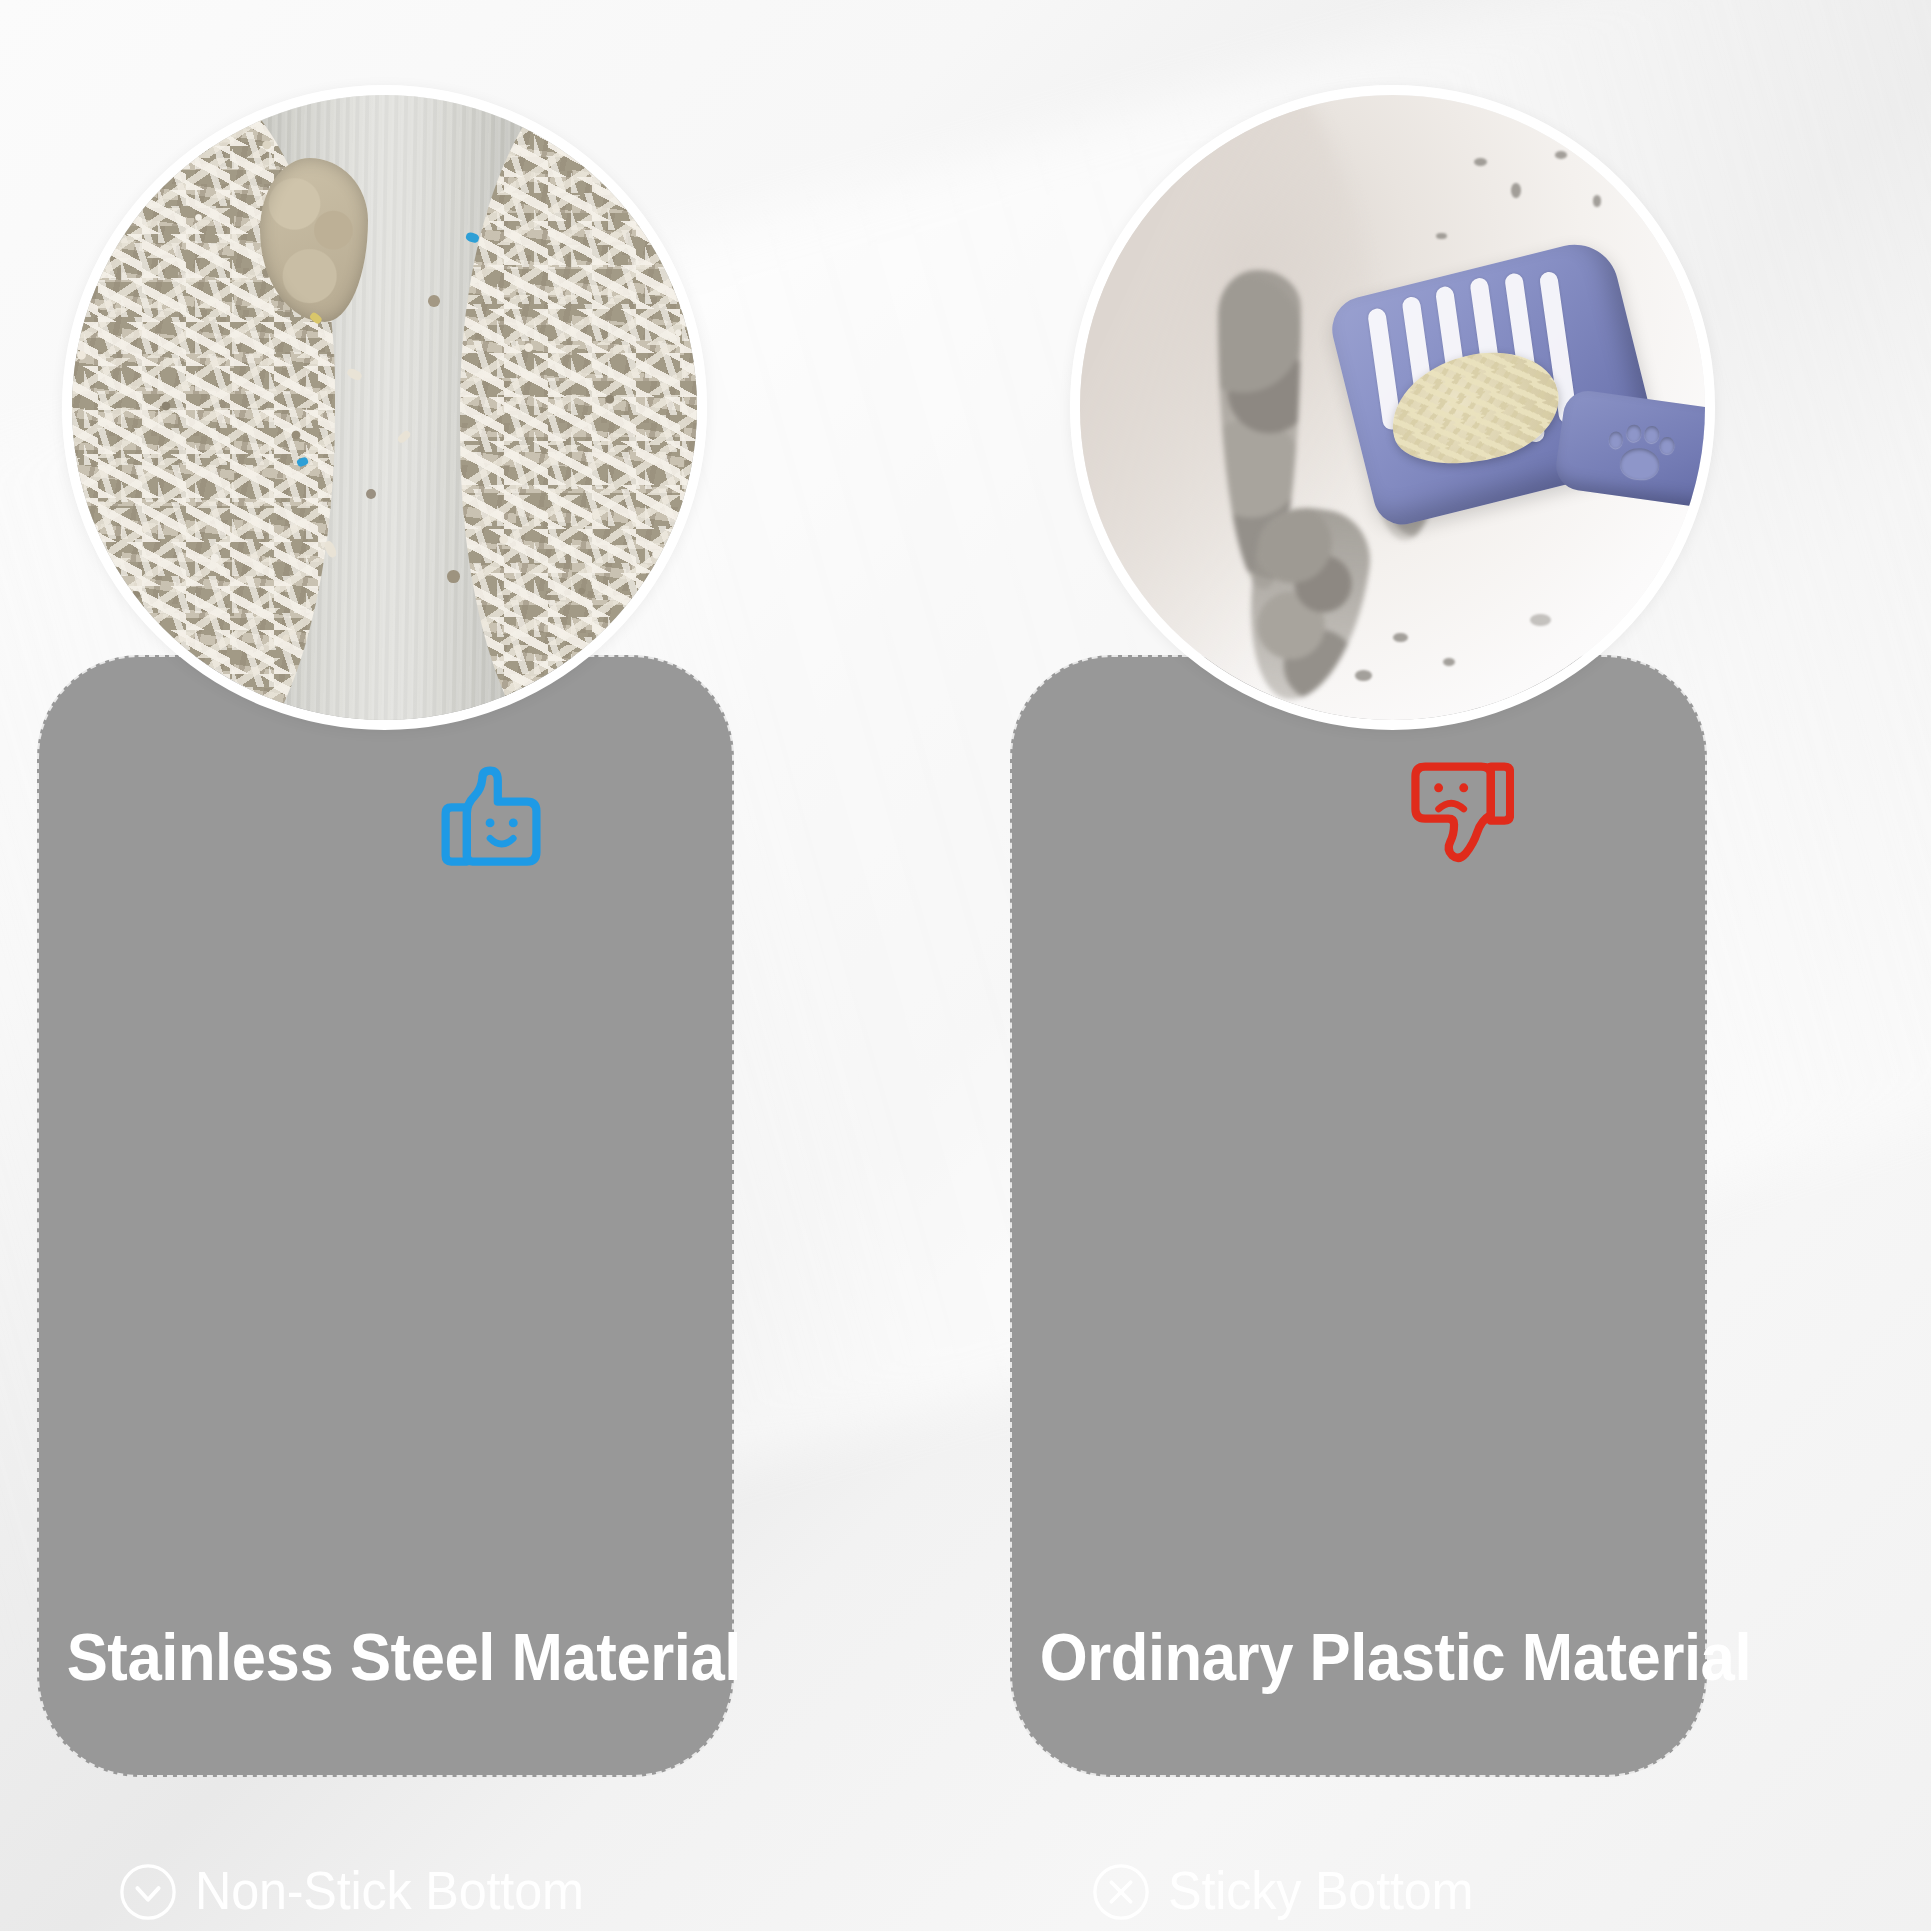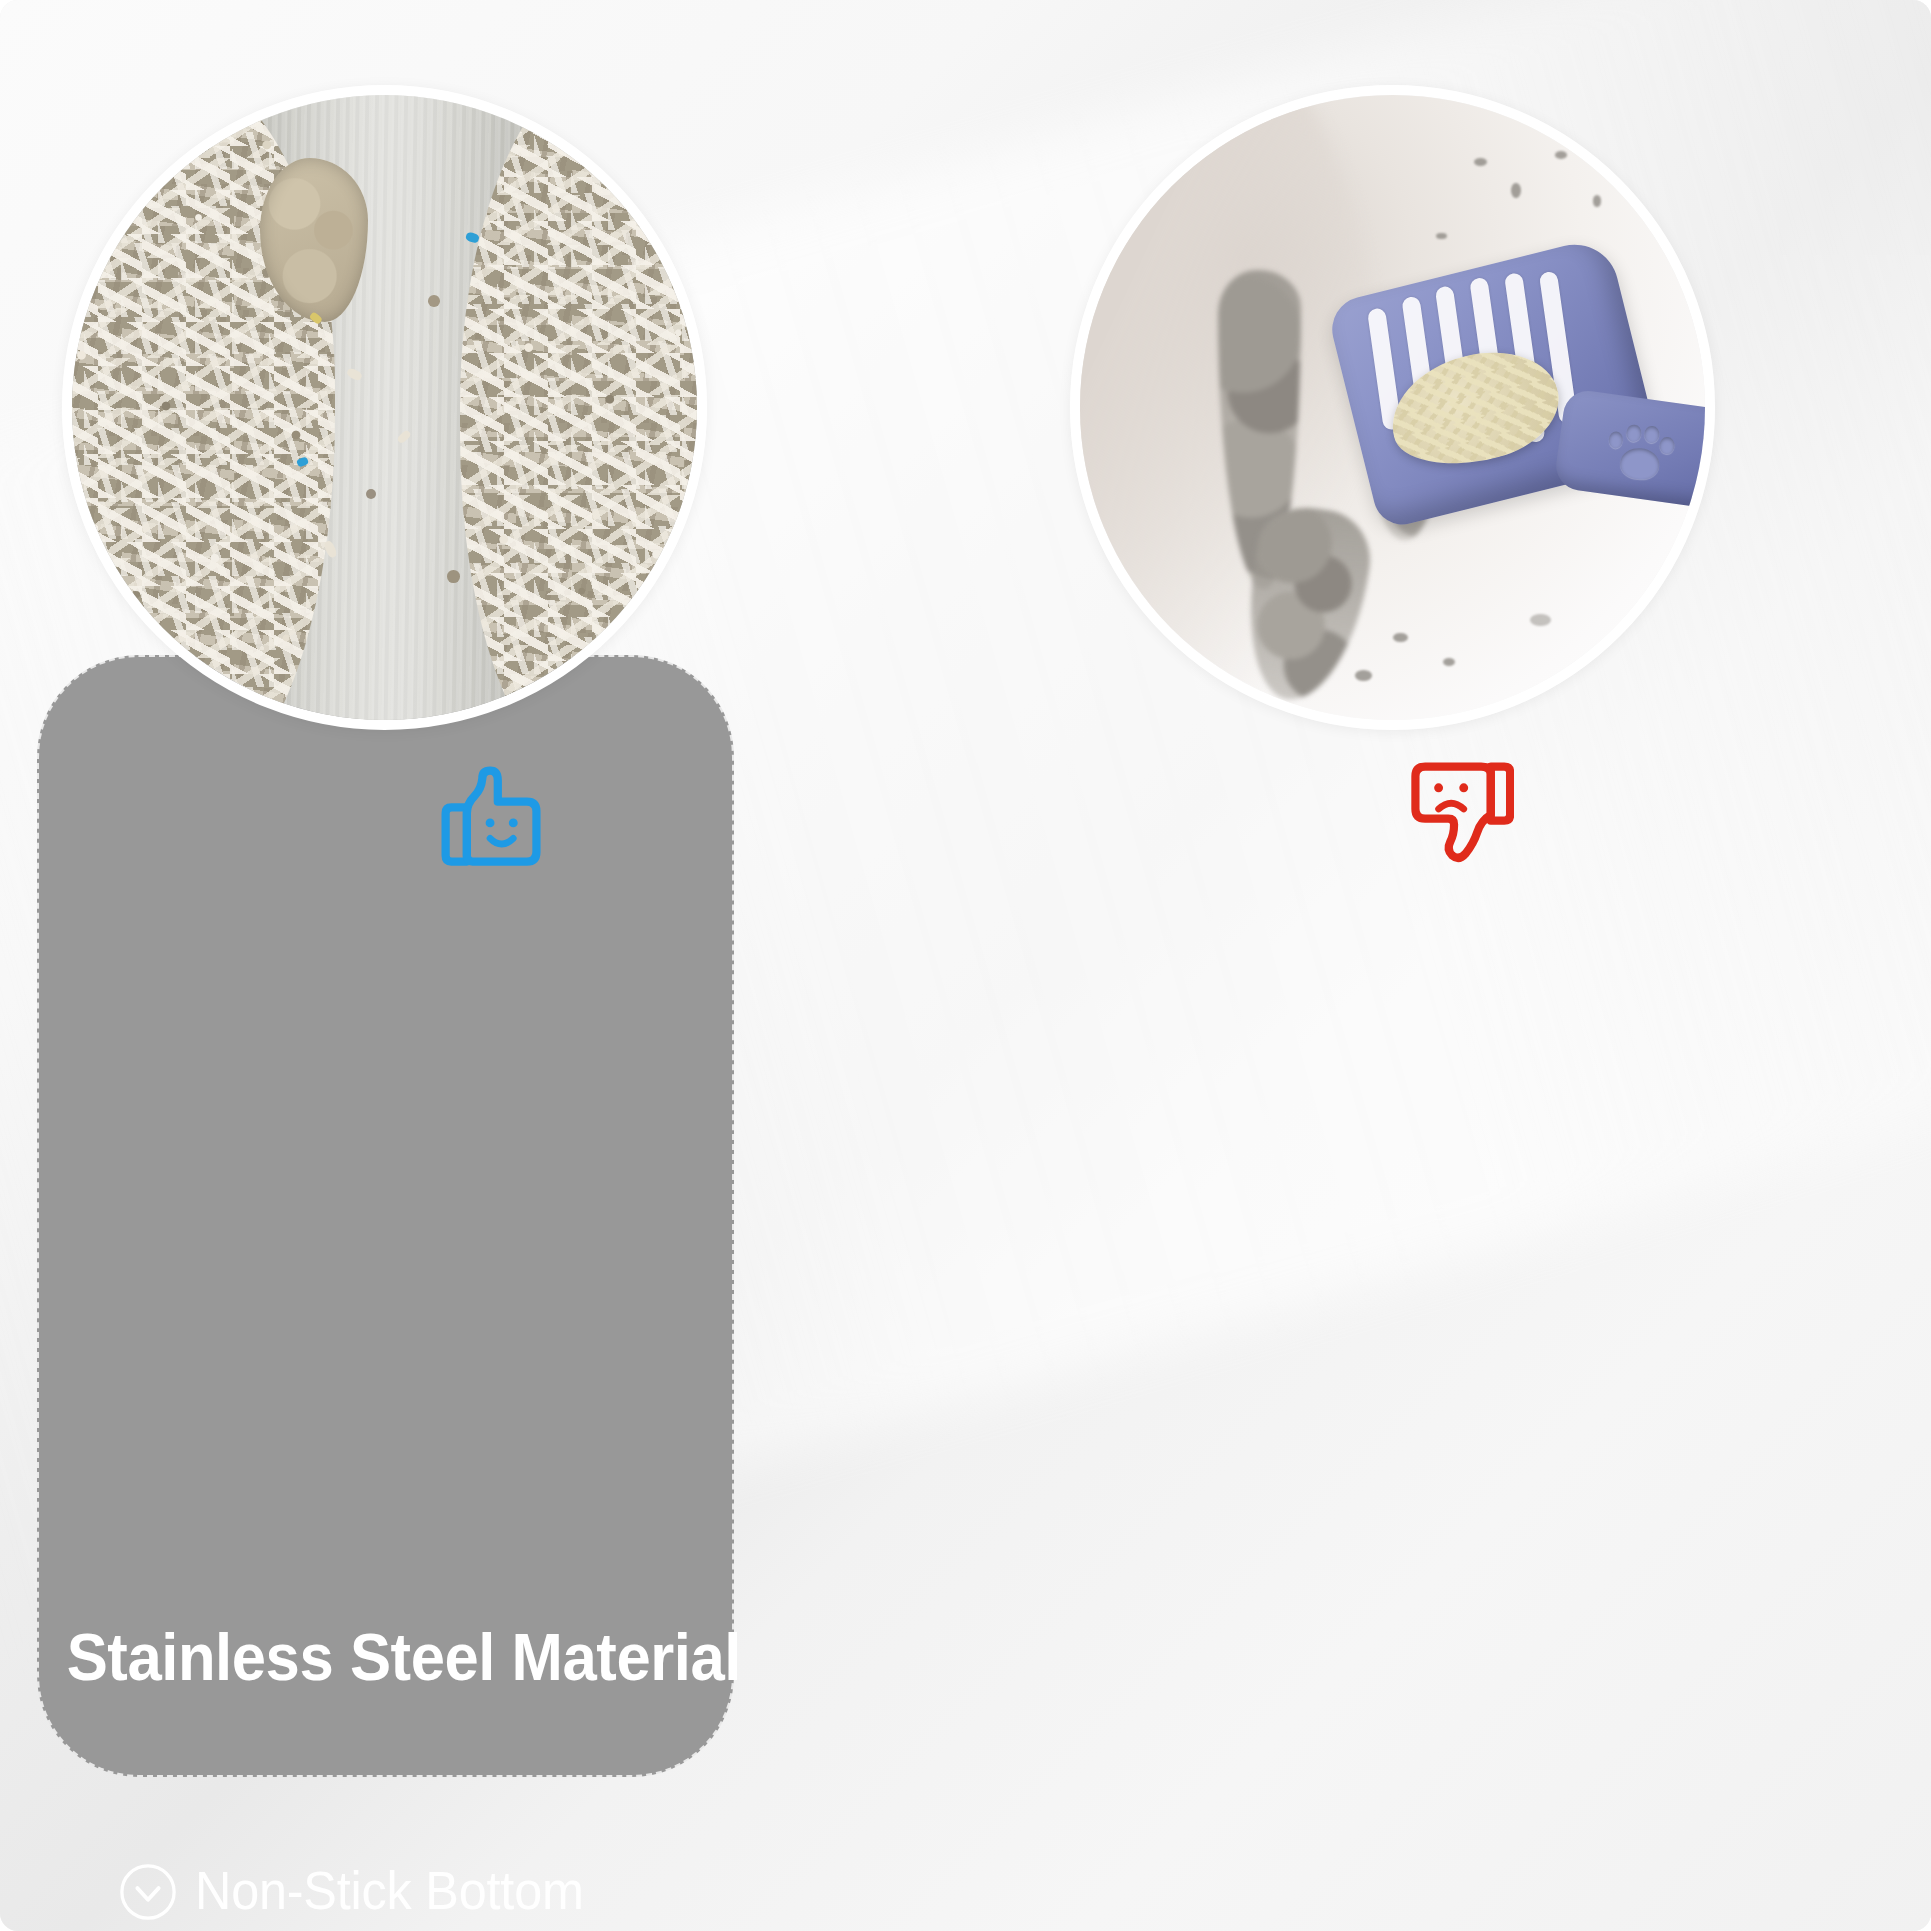--- a/index.html
+++ b/index.html
@@ -11,21 +11,20 @@
     font-family: "Liberation Sans", sans-serif;
   }
 
   
   #stage {
     position: relative;
     width: 1931px;
     height: 1931px;
     overflow: hidden;
     background: #f2f2f2;
-    border-radius: 18px;
   }
   
   #bg-diagonal {
     position: absolute;
     inset: 0;
     background:
       linear-gradient(135deg,
         #fbfbfb 0%,
         #f7f7f7 26%,
         #eeeeee 40%,
@@ -348,20 +347,38 @@
             <polyline points="20,27 31,39 42,27" fill="none" stroke="#ffffff" stroke-width="4" stroke-linecap="round" stroke-linejoin="round"></polyline>
           </svg>
         </span>
         <span class="feature-label">Non-Stick  Bottom</span>
 
       </div>
 
     </div>
   </div>
 
+  <div class="card" id="card-right">
+    <div class="card-title">Ordinary Plastic Material</div>
+
+    <div class="feature-list">
+      <div class="feature-row">
+        <span class="feature-icon">
+          <svg viewBox="0 0 62 62" width="60" height="60">
+            <circle cx="31" cy="31" r="27" fill="none" stroke="#ffffff" stroke-width="3.4"></circle>
+            <line x1="21" y1="21" x2="41" y2="41" stroke="#ffffff" stroke-width="3.8" stroke-linecap="round"></line>
+            <line x1="41" y1="21" x2="21" y2="41" stroke="#ffffff" stroke-width="3.8" stroke-linecap="round"></line>
+          </svg>
+        </span>
+        <span class="feature-label">Sticky Bottom</span>
+
+      </div>
+
+    </div>
+  </div>
 
   <div class="media-circle" id="media-left">
     <div class="media-inner">
       <div class="steel-base"></div>
       <div class="steel-brush"></div>
       <div class="steel-sheen"></div>
       <div class="litter-field" id="litter-left"></div>
       <div class="litter-field" id="litter-right"></div>
       <div class="clump"></div>
       <div class="litter-speck" style="left:44%;top:44%;width:15.4px;height:8.7px;transform:rotate(28deg);"></div>

